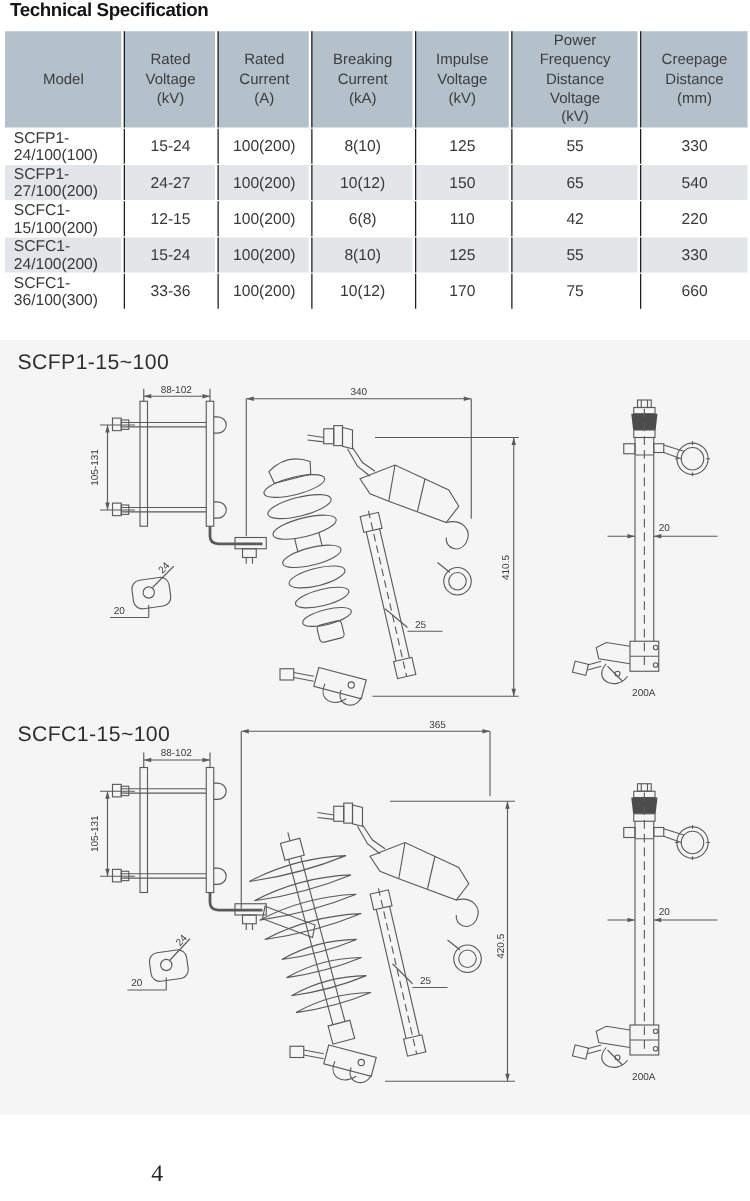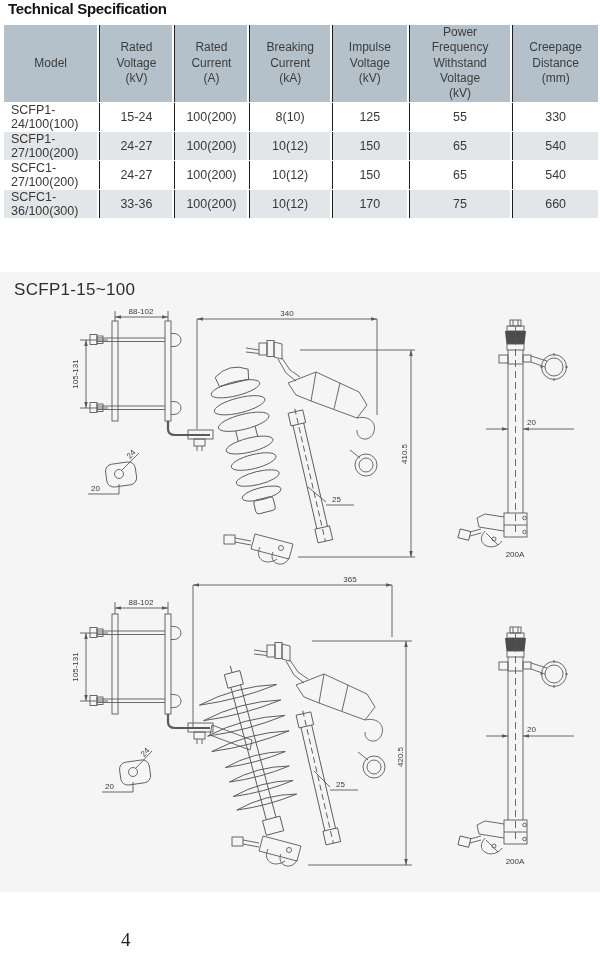--- a/index.html
+++ b/index.html
@@ -77,21 +77,21 @@
       <th>Rated
 Current
 (A)</th>
       <th>Breaking
 Current
 (kA)</th>
       <th>Impulse
 Voltage
 (kV)</th>
       <th>Power Frequency
-Withstand Voltage
+Distance Voltage
 (kV)</th>
       <th>Creepage
 Distance
 (mm)</th>
     </tr>
   </thead>
   <tbody>
     <tr>
       <td class="model">SCFP1-24/100(100)</td>
       <td>15-24</td>
@@ -104,27 +104,36 @@
     <tr>
       <td class="model">SCFP1-27/100(200)</td>
       <td>24-27</td>
       <td>100(200)</td>
       <td>10(12)</td>
       <td>150</td>
       <td>65</td>
       <td>540</td>
     </tr>
     <tr>
-      <td class="model">SCFC1-27/100(200)</td>
-      <td>24-27</td>
+      <td class="model">SCFC1-15/100(200)</td>
+      <td>12-15</td>
       <td>100(200)</td>
-      <td>10(12)</td>
-      <td>150</td>
-      <td>65</td>
-      <td>540</td>
+      <td>6(8)</td>
+      <td>110</td>
+      <td>42</td>
+      <td>220</td>
+    </tr>
+    <tr>
+      <td class="model">SCFC1-24/100(200)</td>
+      <td>15-24</td>
+      <td>100(200)</td>
+      <td>8(10)</td>
+      <td>125</td>
+      <td>55</td>
+      <td>330</td>
     </tr>
     <tr>
       <td class="model">SCFC1-36/100(300)</td>
       <td>33-36</td>
       <td>100(200)</td>
       <td>10(12)</td>
       <td>170</td>
       <td>75</td>
       <td>660</td>
     </tr>
@@ -287,20 +296,21 @@
         <line x1="42" y1="215" x2="53" y2="212"></line>
           <line x1="42" y1="219" x2="53" y2="216"></line>
         <path d="M58,216 L70,228"></path>
           <circle cx="66" cy="222" r="2"></circle>
       </g>
     </g>
     <text x="99" y="108">20</text>
     <text x="87" y="240" text-anchor="middle" font-size="8.5">200A</text>
   </svg>
 
+  <h2 id="title-scfc1" class="drawing-title">SCFC1-15~100</h2>
 
   <svg id="svg-scfc1" width="360" height="300" viewBox="0 0 360 300">
     <g stroke="#5a5a5a" stroke-width="0.9" fill="none">
       <g transform="translate(0,25)">
         <rect x="52" y="14" width="6" height="100"></rect>
         <rect x="105" y="14" width="6" height="100"></rect>
         <path d="M108,114 L108,122 Q108,128 115,128 L150,128" stroke-width="2.2"></path>
         <line x1="37" y1="31" x2="105" y2="31"></line>
           <line x1="37" y1="34.5" x2="105" y2="34.5"></line>
         <rect x="30" y="27.5" width="7" height="10"></rect>

